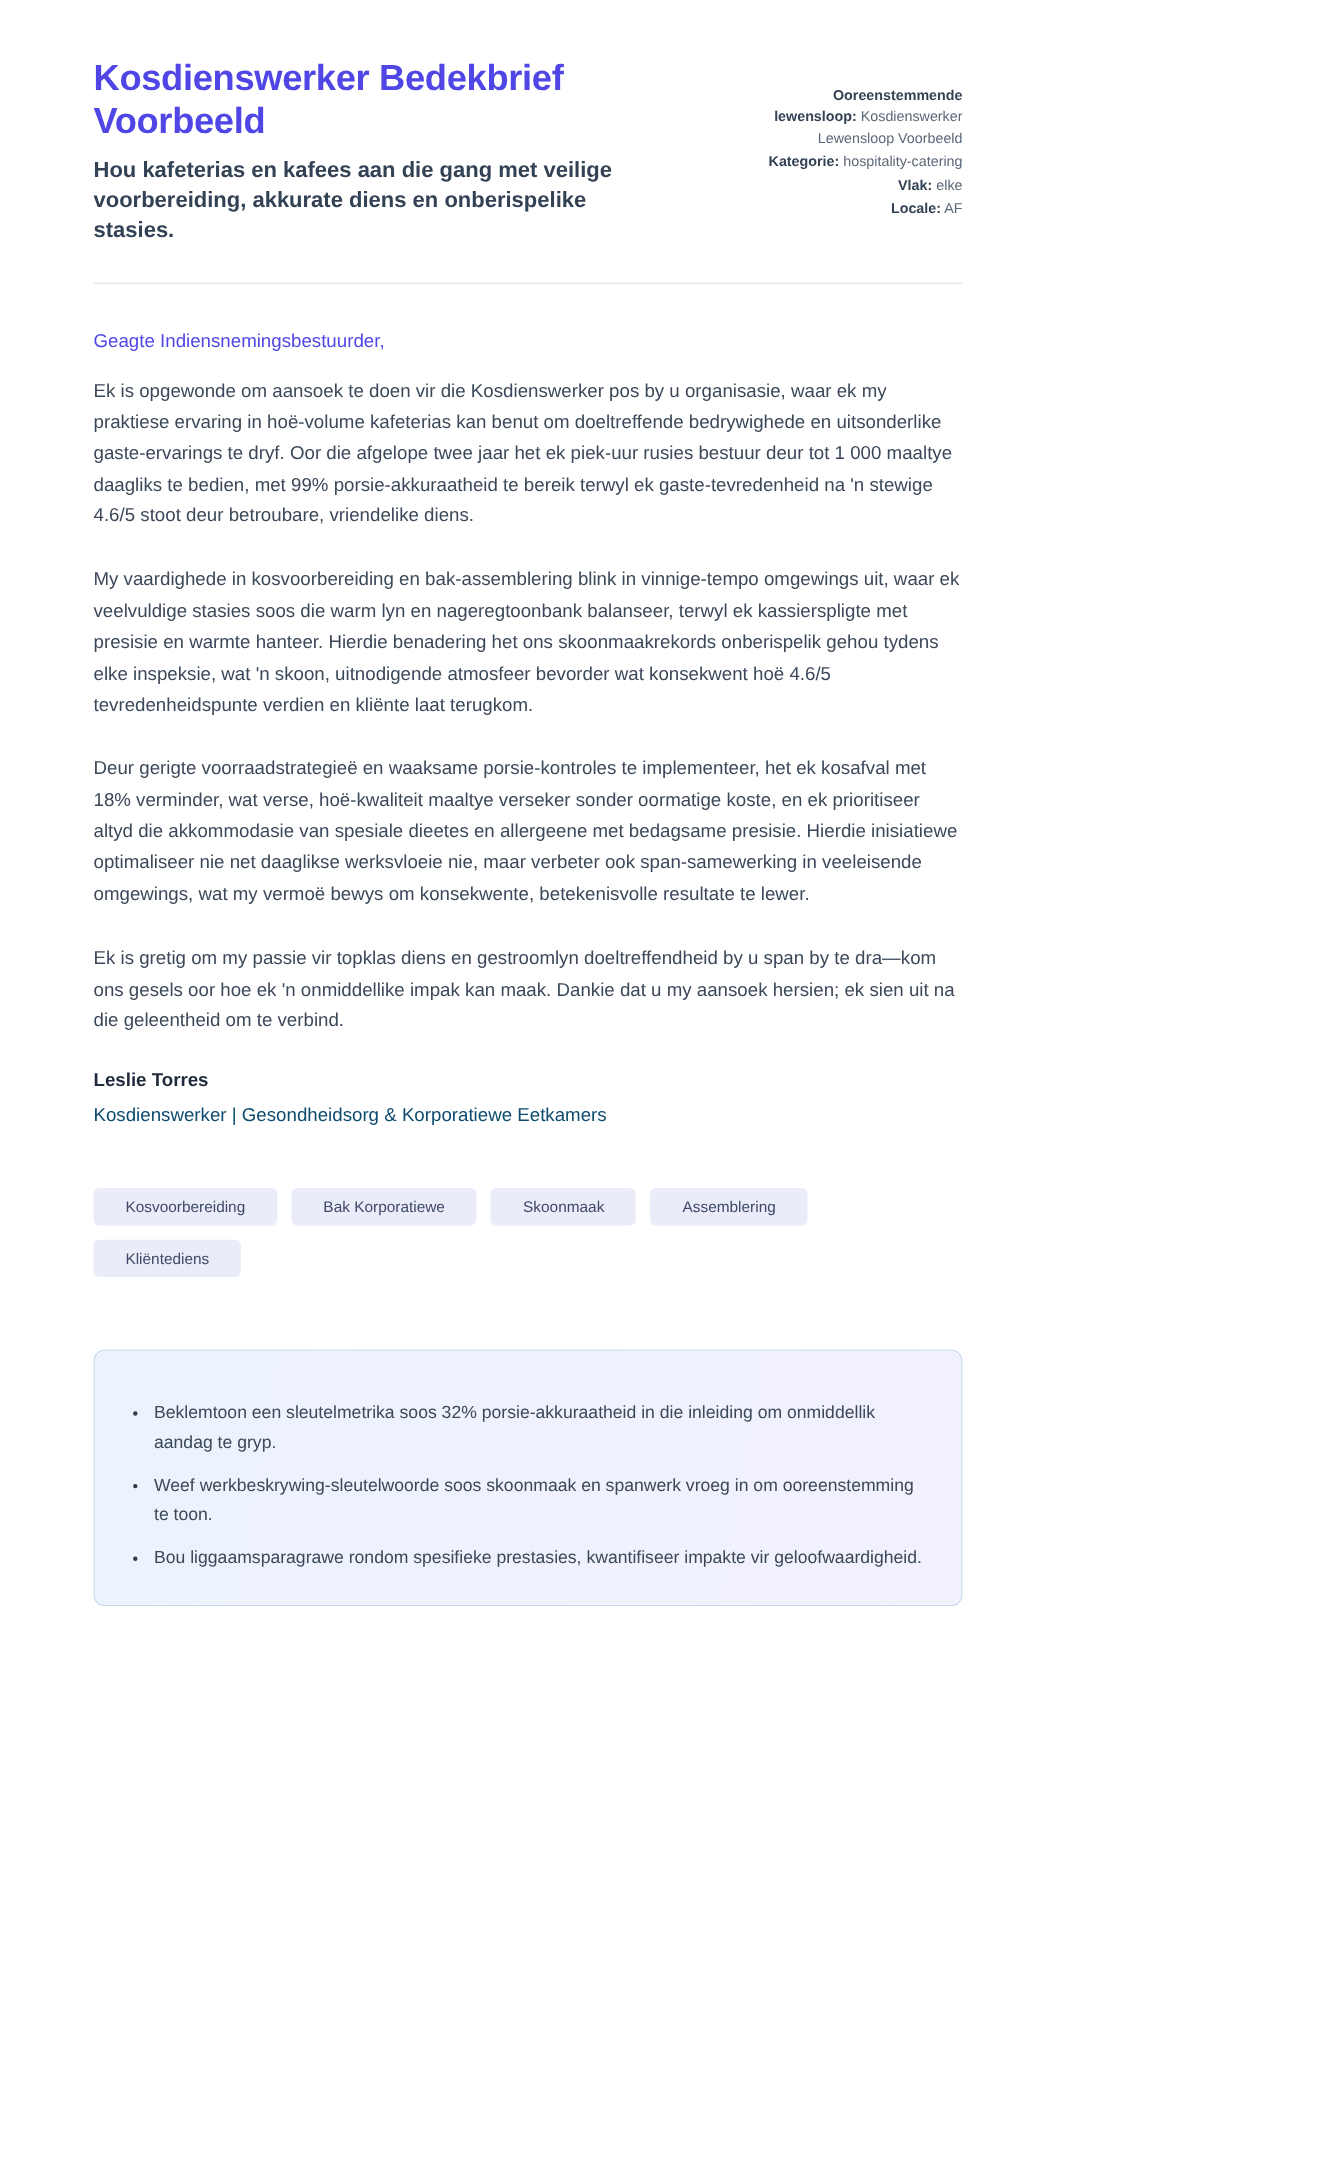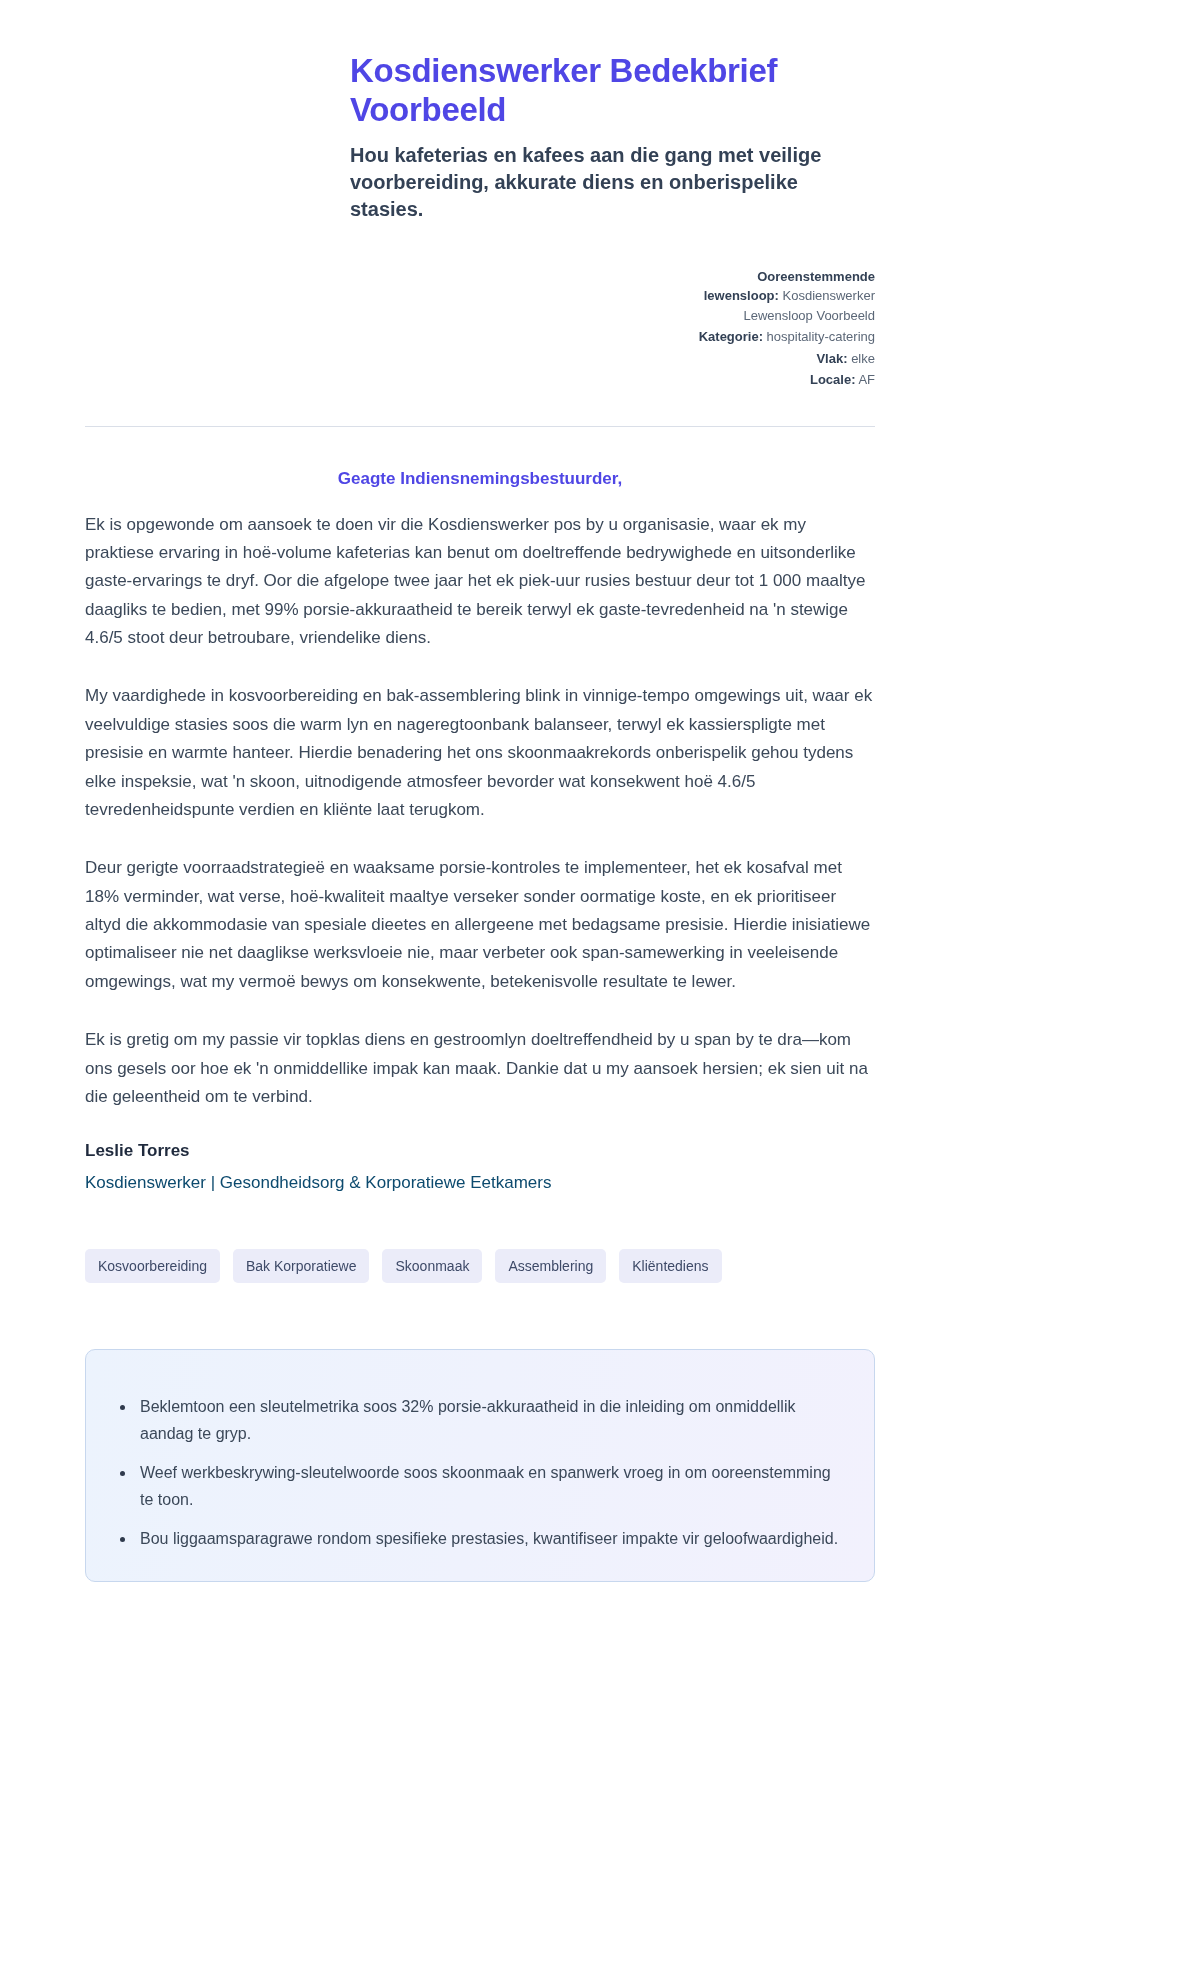--- a/index.html
+++ b/index.html
@@ -21,23 +21,21 @@
     width: 790px;
     margin-left: 85px;
     padding-top: 52px;
     padding-bottom: 120px;
   }
 
   
   .header {
     display: flex;
     justify-content: space-between;
-    align-items: flex-end;
-    gap: 40px;
-    flex-direction: column;
+    align-items: center;
   }
 
   .header-left { width: 525px; }
 
   .title {
     font-size: 33px;
     line-height: 1.17;
     font-weight: 700;
     letter-spacing: -0.3px;
     color: var(--accent, #4f46e5);
@@ -74,24 +72,23 @@
     border: none;
     border-top: 1px solid var(--divider, #dadfe8);
     margin-top: 34px;
   }
 
   
   .letter { margin-top: 42px; }
 
   .greeting {
     font-size: 17px;
-    font-weight: 700;
+    font-weight: 400;
     color: var(--accent, #4f46e5);
     margin: 0 0 22px;
-    text-align: center;
   }
 
   .para {
     font-size: 17px;
     line-height: 1.67;
     margin: 0 0 30px;
     color: var(--body-text, #3b4859);
   }
 
   .sig-name {
@@ -114,21 +111,21 @@
     flex-wrap: wrap;
     gap: 13px;
     list-style: none;
   }
 
   .tag {
     background: var(--tag-bg, #ebecf9);
     color: var(--tag-text, #3e4a68);
     font-size: 14px;
     line-height: 1;
-    padding: 10px 13px;
+    padding: 10px 29px;
     border-radius: 5px;
     white-space: nowrap;
   }
 
   
   .tips {
     margin-top: 66px;
     background: linear-gradient(100deg, var(--card-bg-start, #ecf3fd) 0%, var(--card-bg-end, #f2f1fd) 100%);
     border: 1px solid var(--card-border, #c7d7ee);
     border-radius: 10px;

